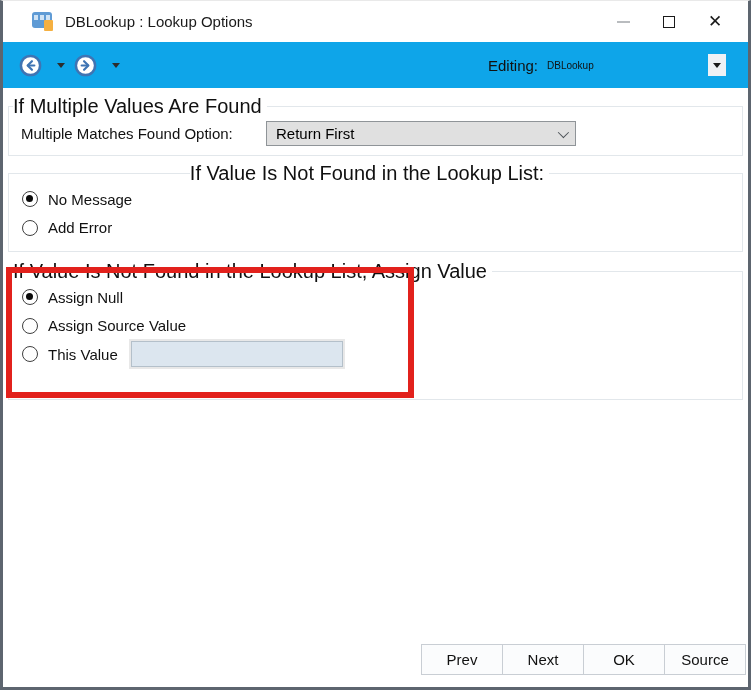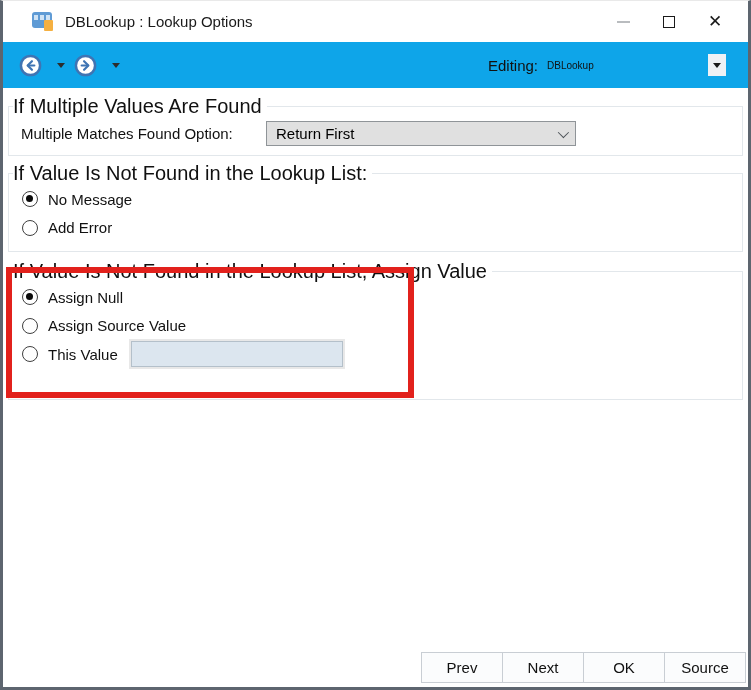--- a/index.html
+++ b/index.html
@@ -41,21 +41,21 @@
   .editing-label { font-size:15px; color:#111; margin-right:9px; }
   .editing-value { font-size:10px; color:#111; }
   .editing-caret-box { margin-left:auto; width:18px; height:22px; display:flex; align-items:center; justify-content:center; background:#eef1f5; }
   .editing-caret { width:0; height:0; border-left:4px solid transparent; border-right:4px solid transparent; border-top:5px solid #1a1a1a; }
   
   fieldset {
     border:1px solid #e2e7eb; margin:0 5px; padding:0 8px 9px 12px;
   }
   legend { font-size:20px; color:#101010; padding:0 5px 0 0; margin-left:-8px; }
   .gb1 { margin-top:7px; }
-  .gb2 { margin-top:6px; }
+  .gb2 { margin-top:6px;text-align:center; }
   .gb3 { margin-top:8px; min-height:140px; }
   .field-row { display:flex; align-items:center; margin-top:3px; }
   .field-label { font-size:15px; color:#111; width:245px; flex:0 0 auto; }
   .combo {
     width:310px; height:25px; background:#e0e0e0; border:1px solid #8f9498;
     display:flex; align-items:center; padding:0 9px; cursor:default;gap:6px;
   }
   .combo-text { font-size:15px; color:#000; }
   .combo-chevron {
     margin-left:auto; width:8px; height:8px; border-right:1.6px solid #4d5358;
@@ -75,21 +75,21 @@
     width:212px; height:26px; margin-left:13px; background:#dce6ef;
     border:1px solid #b4c0ca; outline:2px solid #e8e8e8; outline-offset:0;
     font-size:15px; color:#111; padding:0 6px; font-family:"Liberation Sans", sans-serif;
   }
   
   .highlight-rect {
     position:absolute; left:3px; top:266px; width:408px; height:131px;
     border:6px solid #e2211c; pointer-events:none; z-index:10;
   }
   
-  .footer-buttons { position:absolute; right:2px; bottom:4px; display:flex;justify-content:space-between; }
+  .footer-buttons { position:absolute; right:2px; bottom:12px; display:flex;justify-content:space-between; }
   .footer-btn {
     width:82px; height:31px; background:#fbfcfd; border:1px solid #c9ced4;
     font-size:15px; color:#111; display:flex; align-items:center; justify-content:center;
     margin-left:-1px; cursor:default; font-family:"Liberation Sans", sans-serif;
   }
 </style>
 </head>
 <body>
 
 <div class="window">

